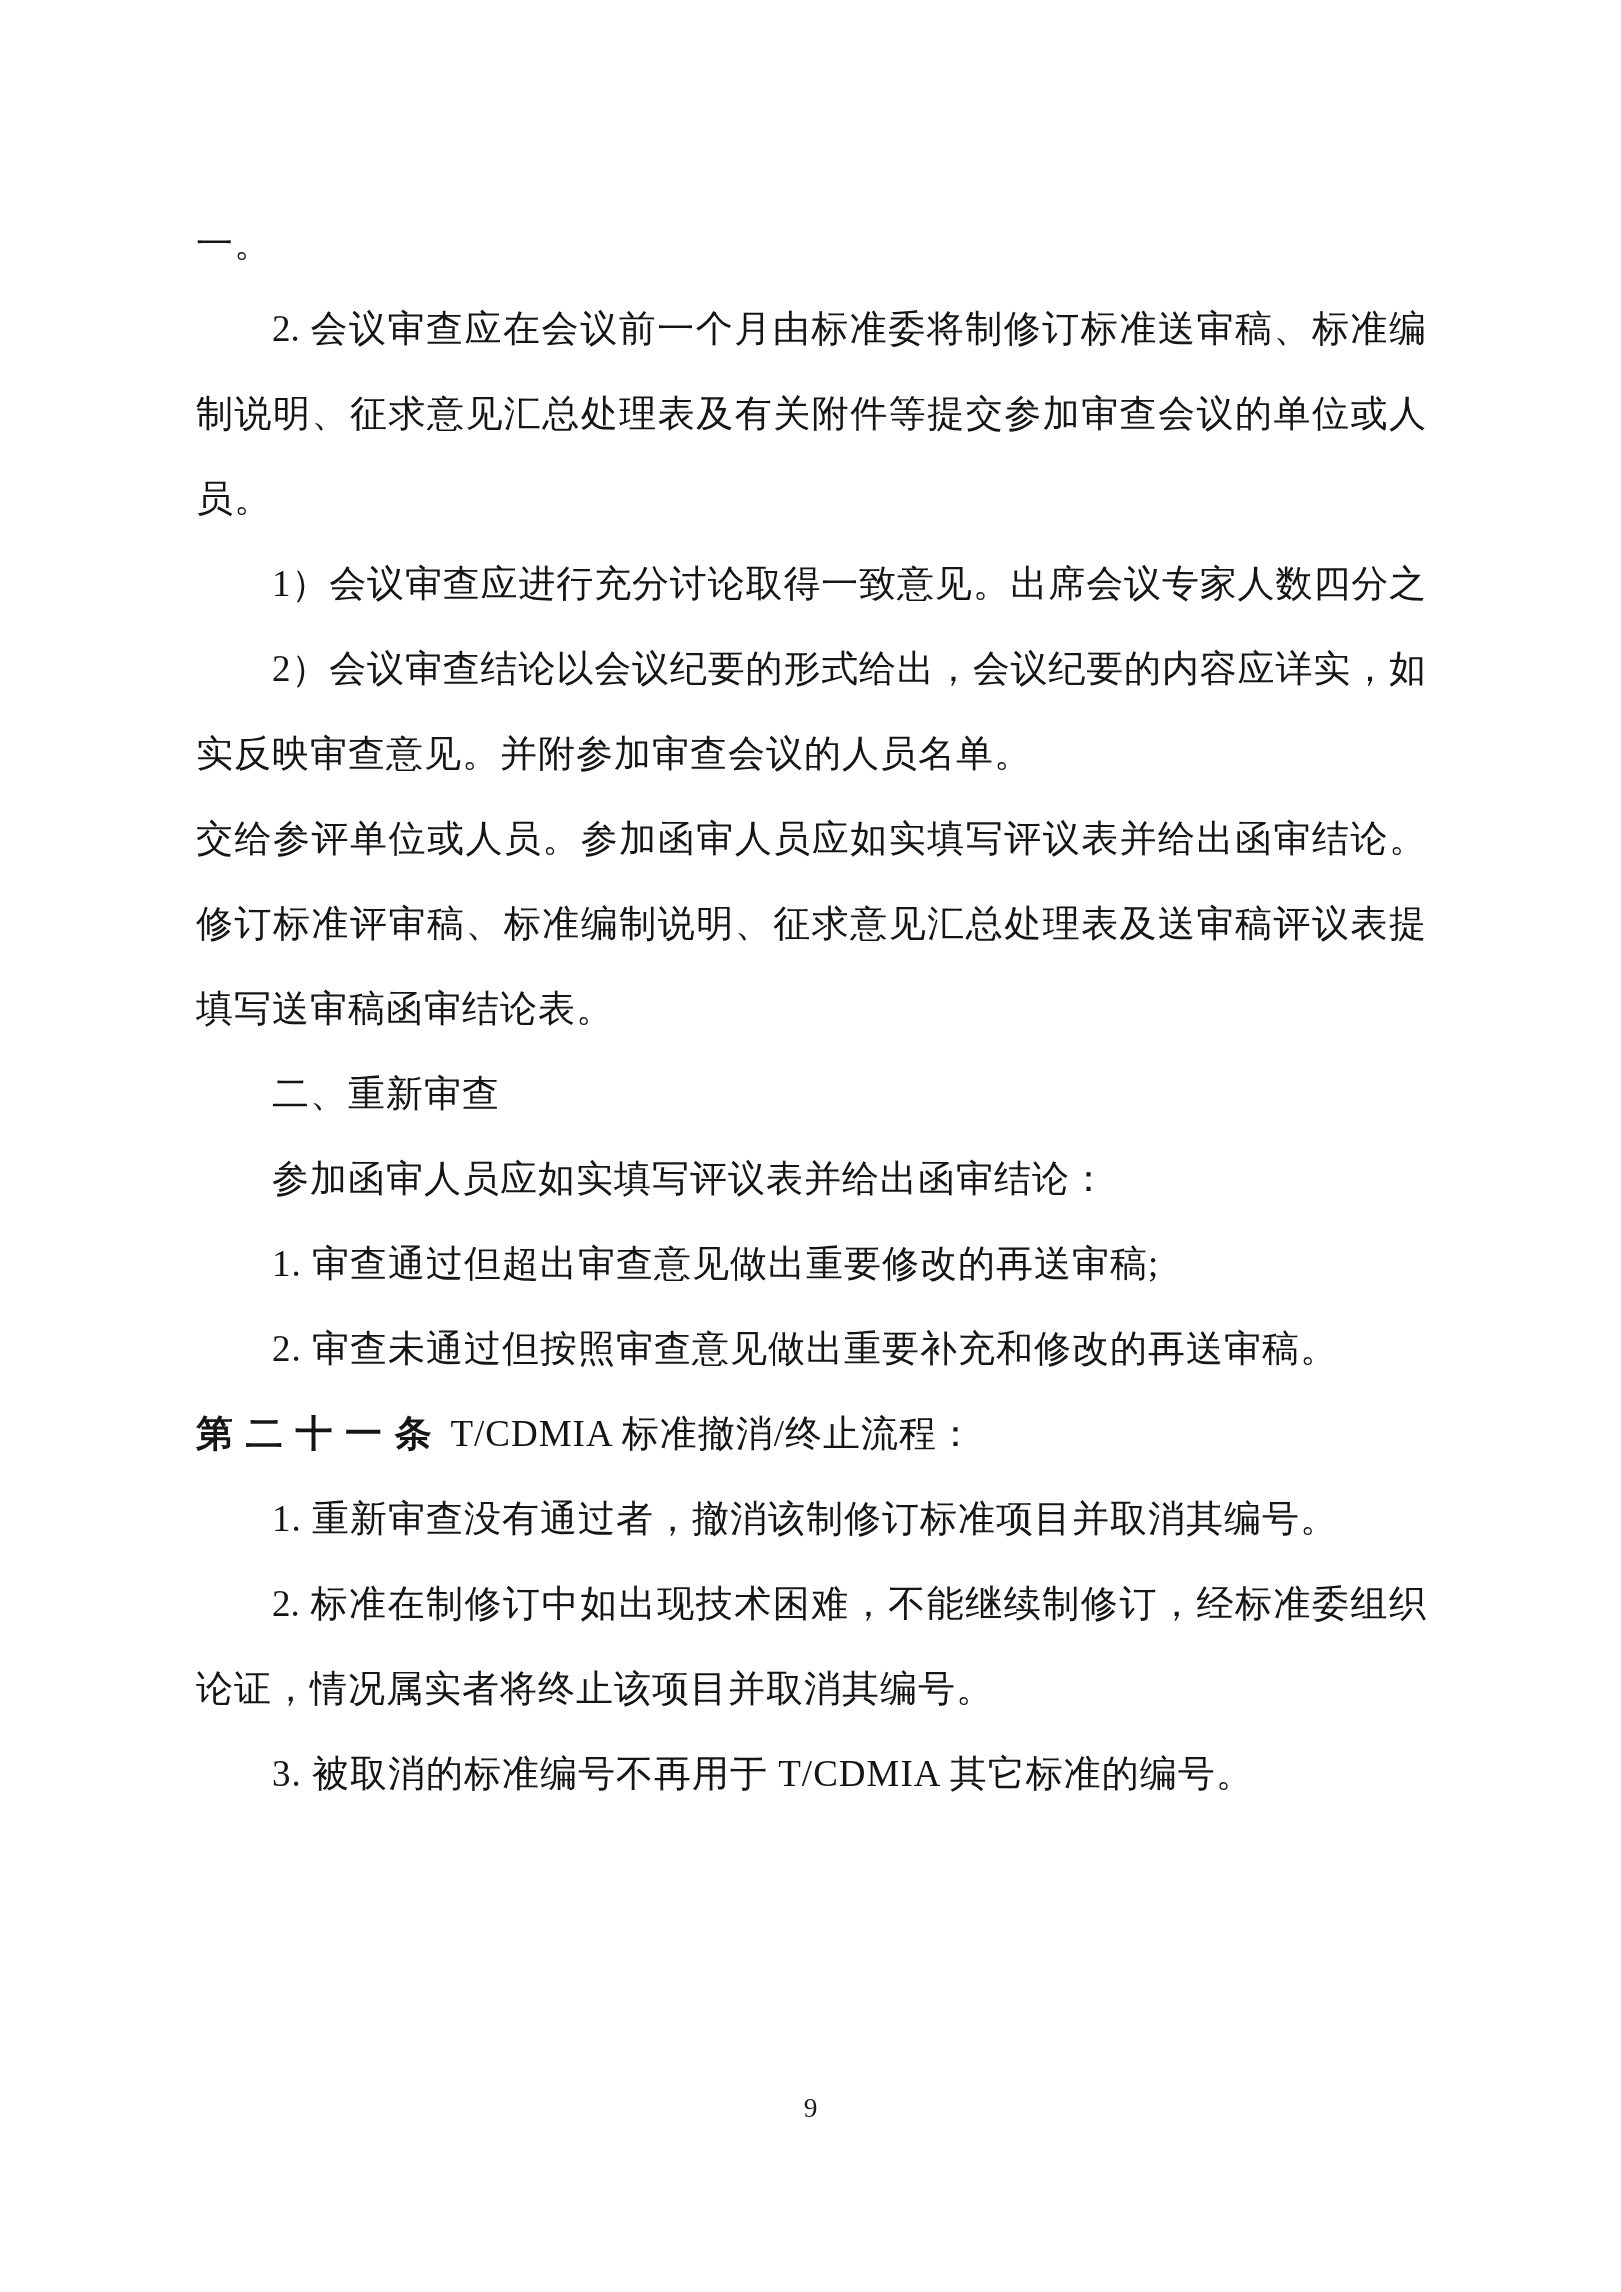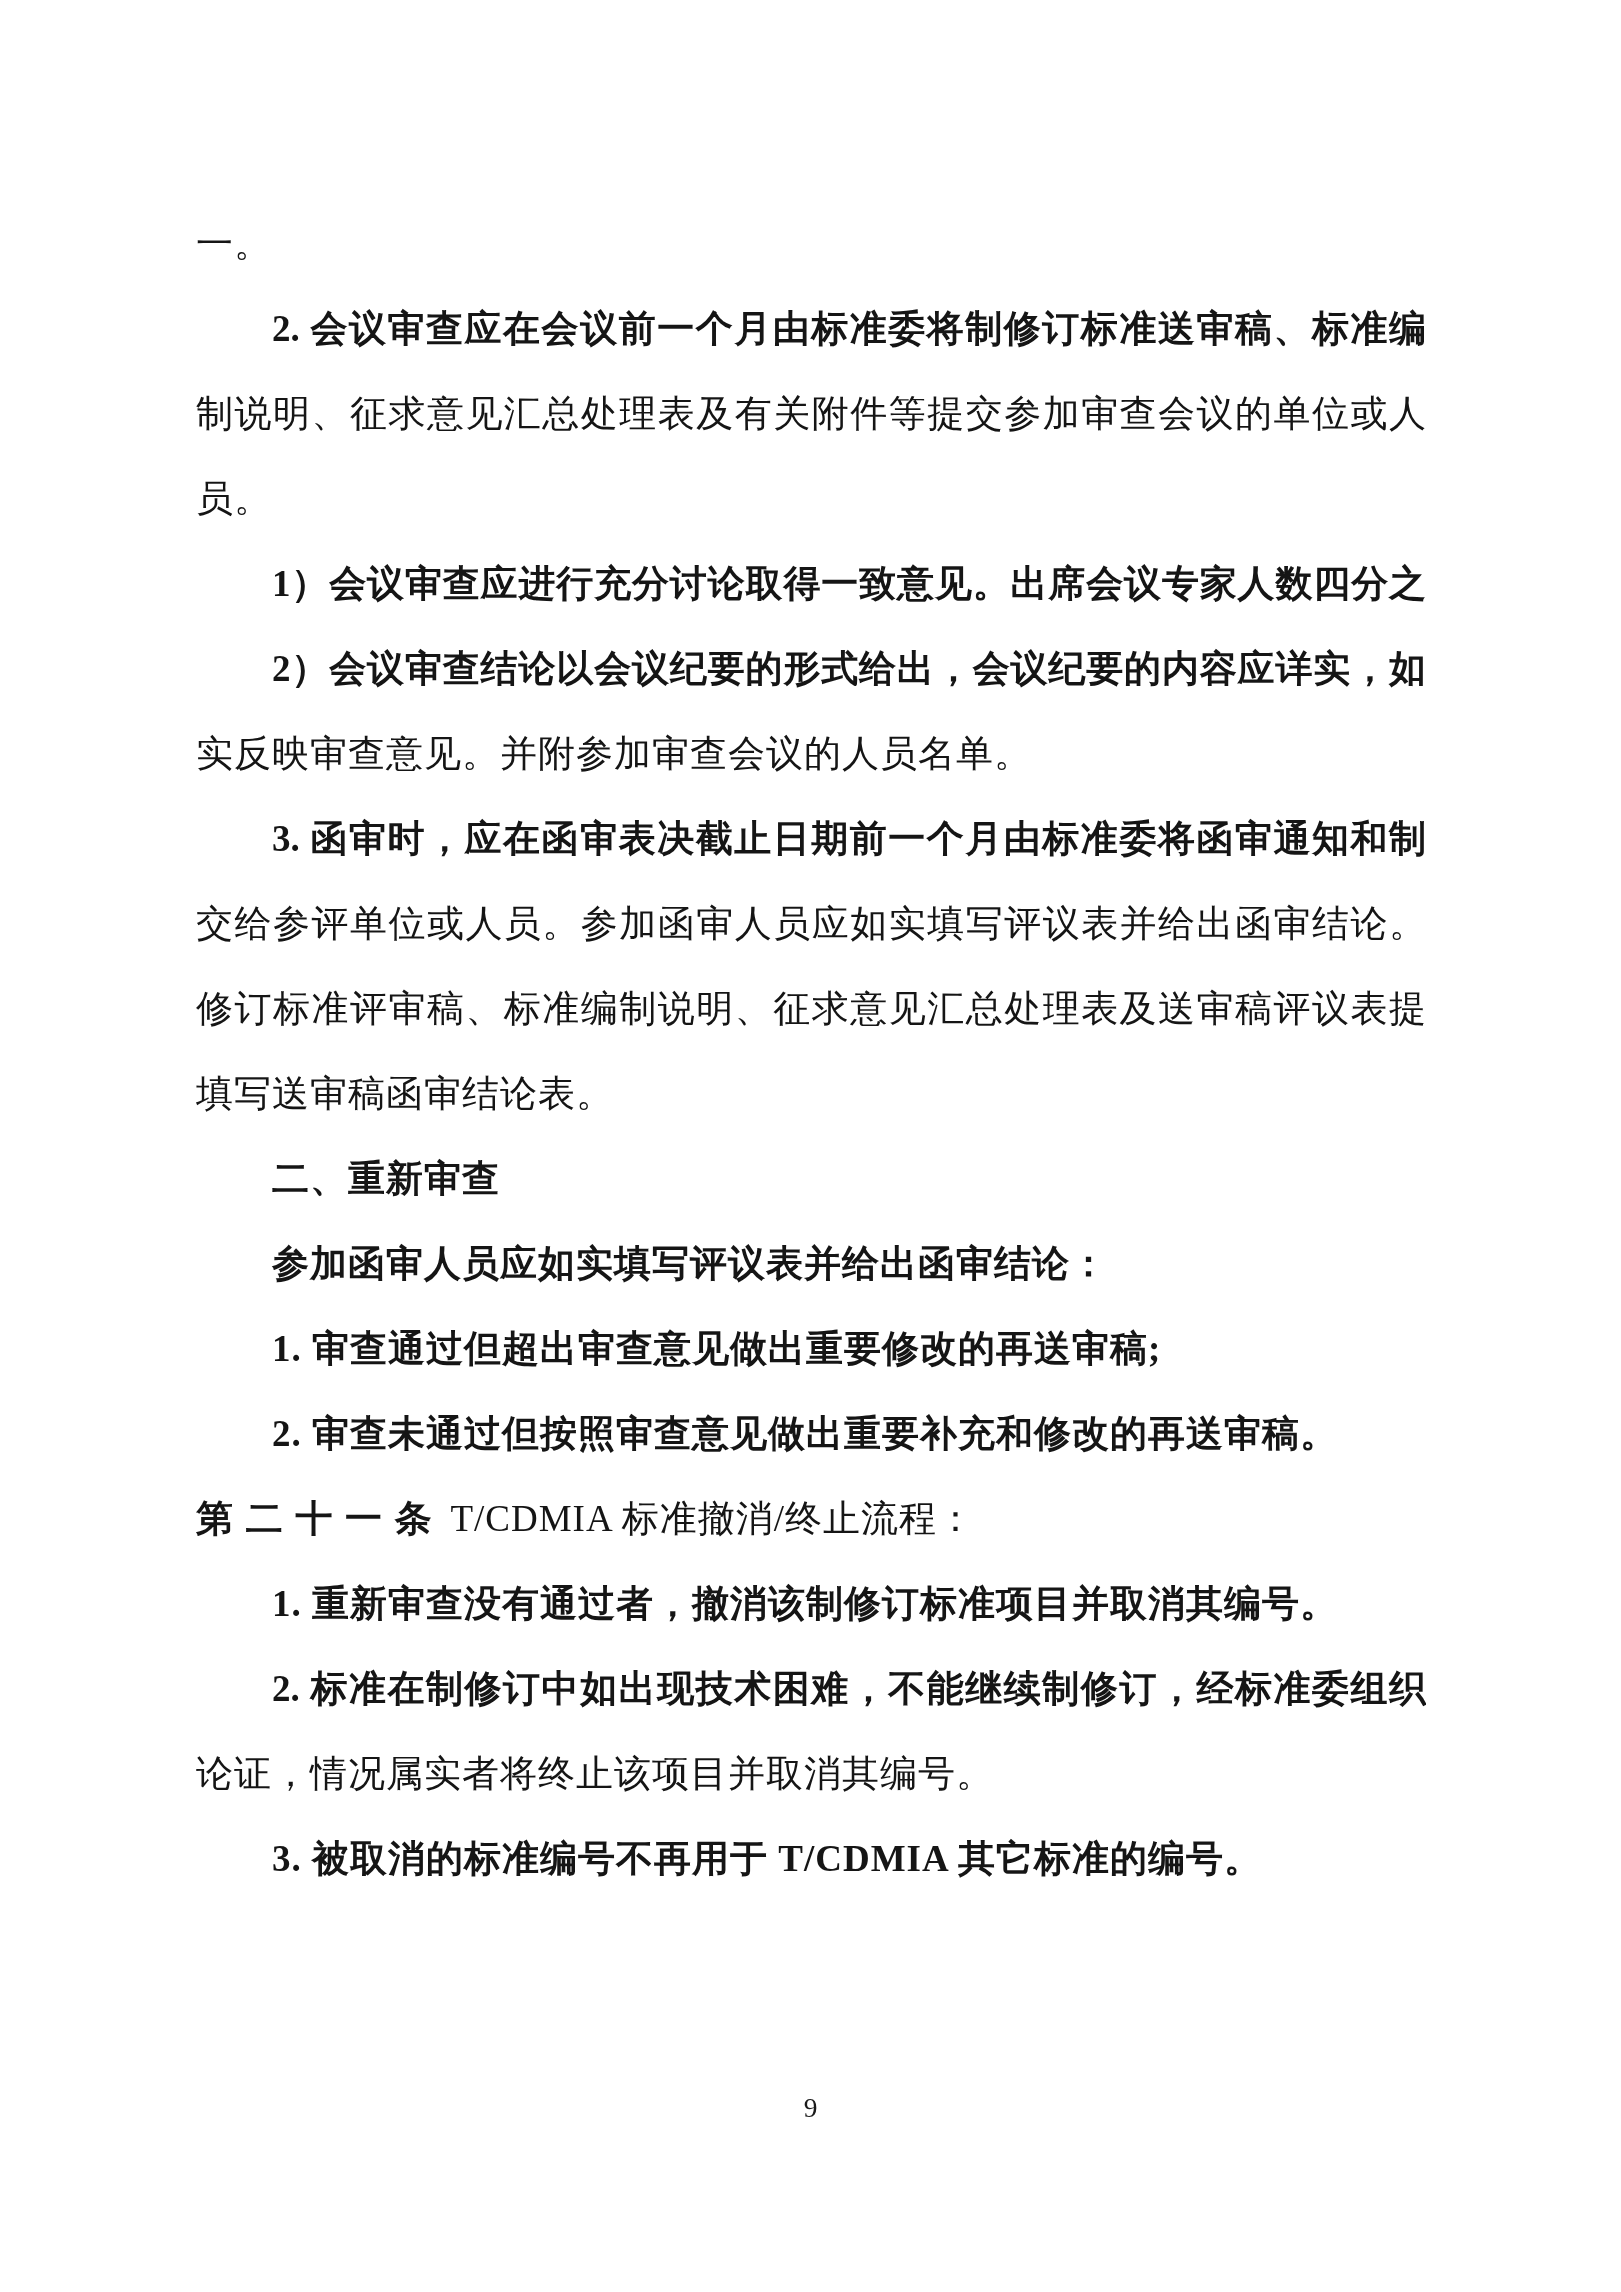--- a/index.html
+++ b/index.html
@@ -27,21 +27,20 @@
     height: 85px;
     line-height: 85px;
     font-size: 37px;
     white-space: normal;
     overflow: hidden;
     text-align: left;
     letter-spacing: 1px;
   }
   .line.indent {
     padding-left: 76px;
-    font-weight: bold;
   }
   .line.just {
     text-align: justify;
     text-align-last: justify;
     letter-spacing: 0;
   }
   .heading .article-number {
     font-weight: bold;
     letter-spacing: 12.7px;
     margin-right: 5.9px;
@@ -63,21 +62,20 @@
 
 <div class="page">
   <div class="textblock">
     <div class="line">一。</div>
     <div class="line indent just">2. 会议审查应在会议前一个月由标准委将制修订标准送审稿、标准编</div>
     <div class="line just">制说明、征求意见汇总处理表及有关附件等提交参加审查会议的单位或人</div>
     <div class="line">员。</div>
     <div class="line indent just">1）会议审查应进行充分讨论取得一致意见。出席会议专家人数四分之</div>
     <div class="line indent just">2）会议审查结论以会议纪要的形式给出，会议纪要的内容应详实，如</div>
     <div class="line">实反映审查意见。并附参加审查会议的人员名单。</div>
-    <div class="line indent just">3. 函审时，应在函审表决截止日期前一个月由标准委将函审通知和制</div>
     <div class="line just">交给参评单位或人员。参加函审人员应如实填写评议表并给出函审结论。</div>
     <div class="line just">修订标准评审稿、标准编制说明、征求意见汇总处理表及送审稿评议表提</div>
     <div class="line">填写送审稿函审结论表。</div>
     <div class="line indent">二、重新审查</div>
     <div class="line indent">参加函审人员应如实填写评议表并给出函审结论：</div>
     <div class="line indent">1. 审查通过但超出审查意见做出重要修改的再送审稿;</div>
     <div class="line indent">2. 审查未通过但按照审查意见做出重要补充和修改的再送审稿。</div>
 
     <div class="line heading">
       <span class="article-number">第二十一条</span><span class="article-title">T/CDMIA 标准撤消/终止流程：</span>

